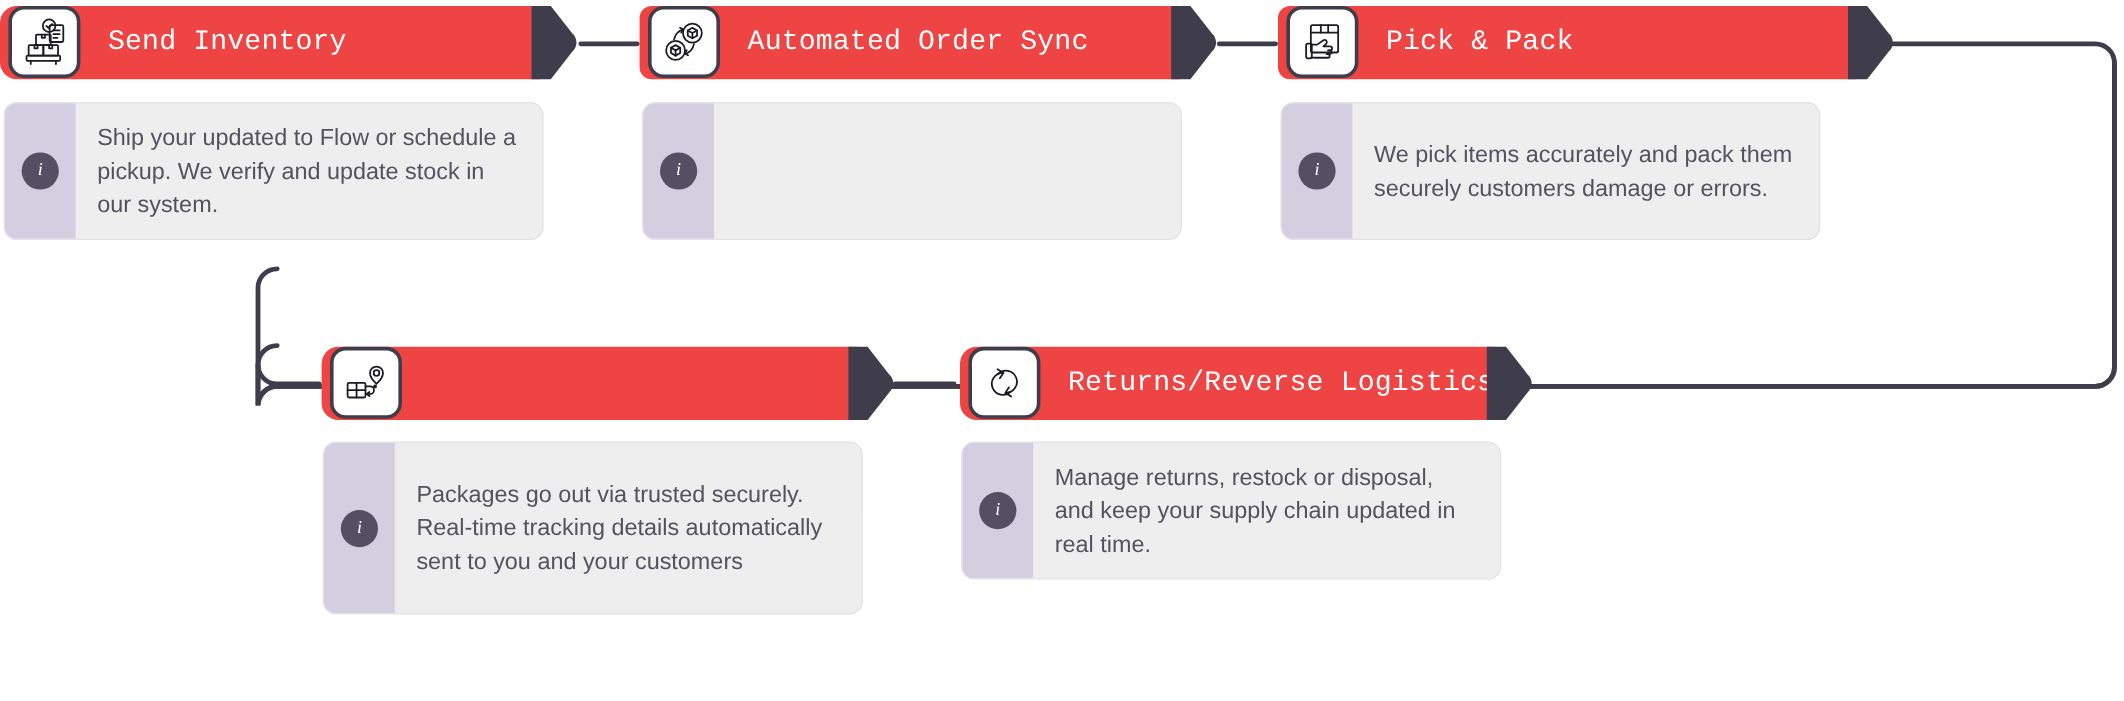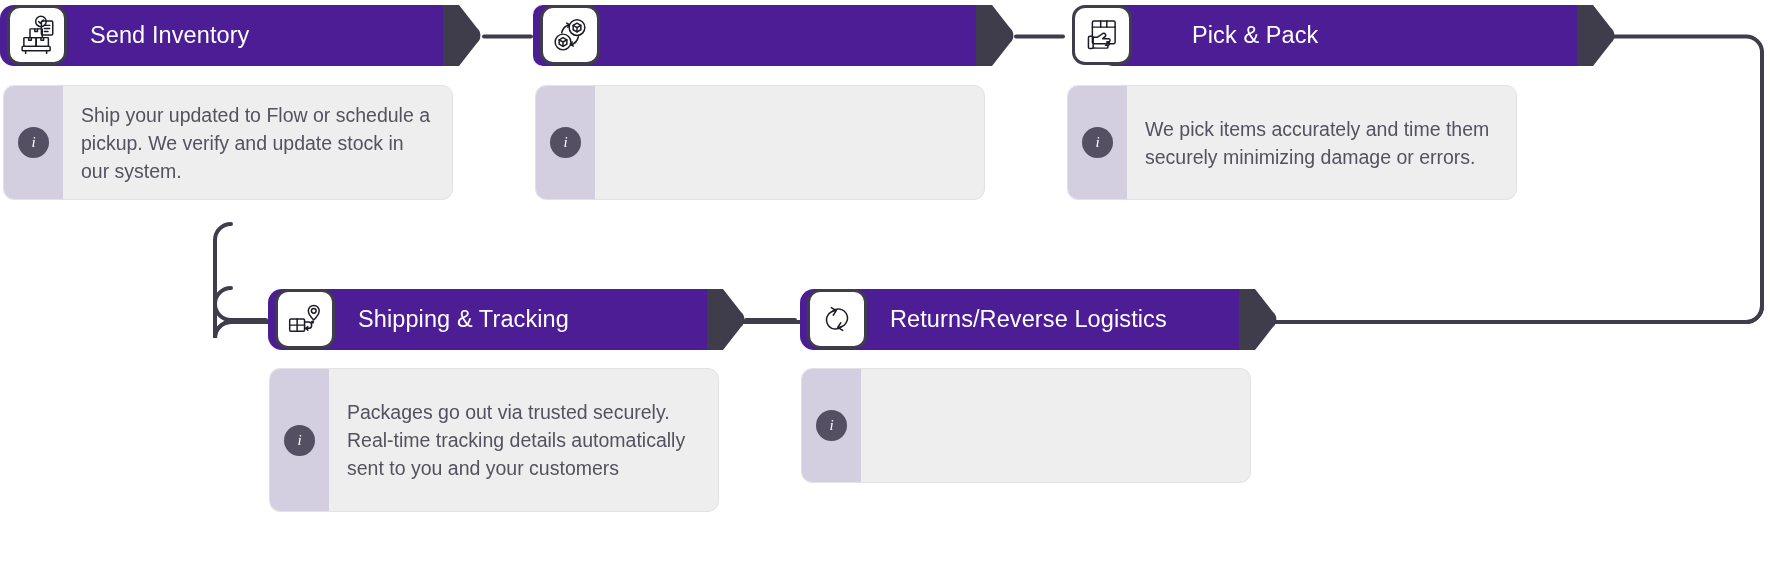--- a/index.html
+++ b/index.html
@@ -24,23 +24,24 @@
     z-index: 1;
   }
 
   
   .step { position: absolute; z-index: 2; }
 
   .bar {
     position: absolute;
     left: 0; top: 0;
     height: 61px;
-    background: #4c1d95;
-    display: flex;
-    align-items: center;
+    background: #ef4444;
+    display: flex;
+    align-items: center;
+    font-family: Liberation Mono, monospace;
   }
   .bar.rounded-left  { border-radius: 14px 0 0 14px; }
   .bar.flat-left     { border-radius: 10px 0 0 10px; }
 
   
   .chev-point {
     position: absolute;
     right: -29px; top: 0;
     width: 34px; height: 61px;
     overflow: visible;
@@ -172,20 +173,21 @@
     <div class="desc-strip">
       <span class="info-dot">i</span>
     </div>
     <div class="desc-body">
       <span class="desc-text">Ship your updated to Flow or schedule a pickup. We verify and update stock in our system.</span>
     </div>
   </div>
 
   <div class="step" style="left:533px; top:5px; width:478px; height:61px;">
     <div class="bar flat-left" style="width:450px;">
+      <span class="bar-label" style="margin-left:90px;">Automated Order Sync</span>
       <svg class="chev-point" viewBox="0 0 34 61" width="34" height="61">
         <path d="M -2 0 L 14 0 L 32 23 a 10 10 0 0 1 0 15 L 14 61 L -2 61 Z" fill="#3f3d4c"></path>
       </svg>
     </div>
     <div class="icon-tile" style="left:7px; top:0px;">
       <svg viewBox="0 0 48 48" width="42" height="42" fill="none" stroke="#1b1b25" stroke-width="1.7" stroke-linecap="round" stroke-linejoin="round">
 
         <circle cx="32" cy="15.5" r="9"></circle>
         <path d="M32 10.5 l4.4 2.5 v5 L32 20.5 l-4.4 -2.5 v-5 Z"></path>
         <path d="M27.6 13 L32 15.5 l4.4 -2.5 M32 15.5 v5"></path>
@@ -202,21 +204,21 @@
     </div>
   </div>
 
   <div class="desc" style="left:535px; top:85px; width:450px; height:115px;">
     <div class="desc-strip">
       <span class="info-dot">i</span>
     </div>
   </div>
 
   <div class="step" style="left:1065px; top:5px; width:510px; height:61px;">
-    <div class="bar flat-left" style="width:482px;margin-left:37px;">
+    <div class="bar flat-left" style="width:482px;">
       <span class="bar-label" style="margin-left:90px;">Pick &amp; Pack</span>
       <svg class="chev-point" viewBox="0 0 34 61" width="34" height="61">
         <path d="M -2 0 L 14 0 L 32 23 a 10 10 0 0 1 0 15 L 14 61 L -2 61 Z" fill="#3f3d4c"></path>
       </svg>
     </div>
     <div class="icon-tile" style="left:7px; top:0px;">
       <svg viewBox="0 0 48 48" width="42" height="42" fill="none" stroke="#1b1b25" stroke-width="1.7" stroke-linecap="round" stroke-linejoin="round">
 
         <rect x="13" y="8" width="26" height="26" rx="1.6"></rect>
         <path d="M22.5 8 v7 h7 v-7"></path>
@@ -230,27 +232,26 @@
         <rect x="8.5" y="25.5" width="5.4" height="14" rx="1.6"></rect>
       </svg>
     </div>
   </div>
 
   <div class="desc" style="left:1067px; top:85px; width:450px; height:115px;">
     <div class="desc-strip">
       <span class="info-dot">i</span>
     </div>
     <div class="desc-body">
-      <span class="desc-text">We pick items accurately and time them securely minimizing damage or errors.</span>
+      <span class="desc-text">We pick items accurately and pack them securely customers damage or errors.</span>
     </div>
   </div>
 
   <div class="step" style="left:268px; top:289px; width:474px; height:61px;">
     <div class="bar rounded-left" style="width:446px;">
-      <span class="bar-label" style="margin-left:90px;">Shipping &amp; Tracking</span>
       <svg class="chev-point" viewBox="0 0 34 61" width="34" height="61">
         <path d="M -2 0 L 14 0 L 32 23 a 10 10 0 0 1 0 15 L 14 61 L -2 61 Z" fill="#3f3d4c"></path>
       </svg>
     </div>
     <div class="icon-tile" style="left:7px; top:0px;">
       <svg viewBox="0 0 48 48" width="42" height="42" fill="none" stroke="#1b1b25" stroke-width="1.7" stroke-linecap="round" stroke-linejoin="round">
 
         <path d="M34 8.5 a6.2 6.2 0 0 1 6.2 6.2 c0 4.6 -6.2 10.4 -6.2 10.4
                  s-6.2 -5.8 -6.2 -10.4 A6.2 6.2 0 0 1 34 8.5 Z"></path>
         <circle cx="34" cy="14.7" r="2.7"></circle>
@@ -291,15 +292,18 @@
         <path d="M25.5 33.5 A10.5 10.5 0 1 0 18 15.6"></path>
         <path d="M30.5 37 l-5.6 -3.4 l3.4 -5.3"></path>
       </svg>
     </div>
   </div>
 
   <div class="desc" style="left:801px; top:368px; width:450px; height:115px;">
     <div class="desc-strip">
       <span class="info-dot">i</span>
     </div>
+    <div class="desc-body">
+      <span class="desc-text">Manage returns, restock or disposal, and keep your supply chain updated in real time.</span>
+    </div>
   </div>
 
 </div>
 
 </body></html>

